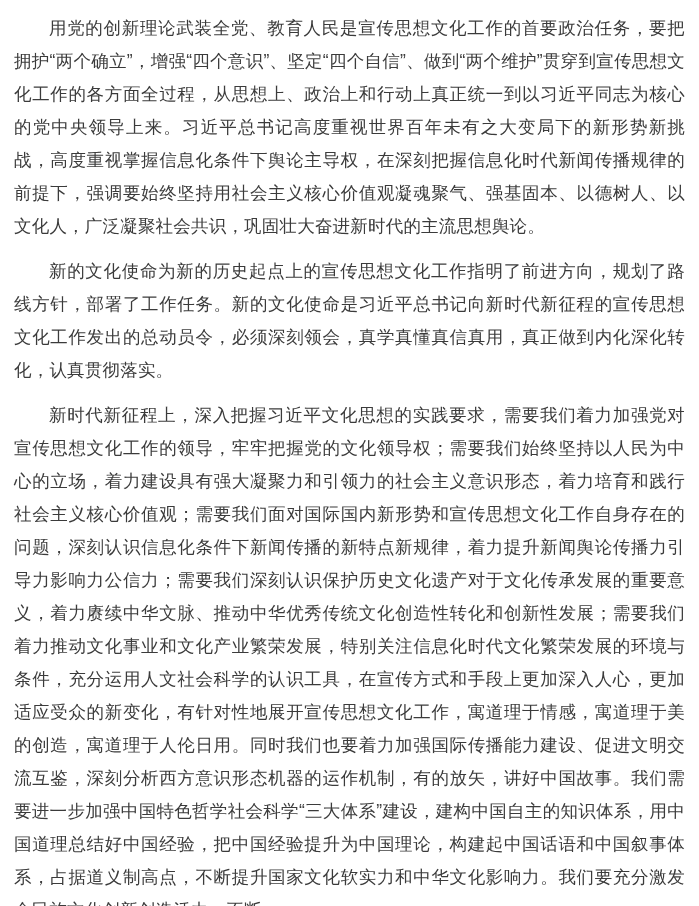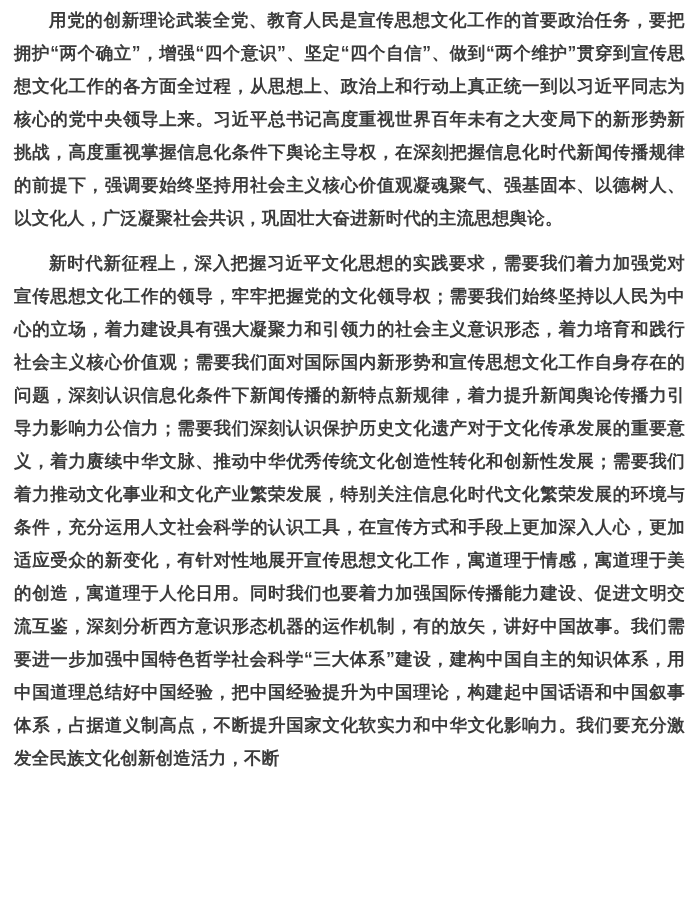--- a/index.html
+++ b/index.html
@@ -10,35 +10,35 @@
   body {
     width: 699px;
     height: 906px;
     overflow: hidden;
     font-family: "Liberation Sans", "DejaVu Sans", sans-serif;
   }
   .document-page {
     box-sizing: border-box;
     width: 699px;
     height: 794px;
-    padding: 4px 14px 0 14px;
+    padding: 12px 14px 0 14px;
     background: #ffffff;
-    font-weight: bold;
   }
   .document-page p {
     margin: 0 0 12px 0;
     font-size: 17.5px;
     line-height: 33px;
     color: #3b3b3b;
     text-align: justify;
     text-justify: inter-ideograph;
     text-indent: 2em;
     letter-spacing: 0.2px;
     word-break: break-all;
   }
 </style>
 </head>
 <body>
 
 <div class="document-page">
   <p>用党的创新理论武装全党、教育人民是宣传思想文化工作的首要政治任务，要把拥护“两个确立”，增强“四个意识”、坚定“四个自信”、做到“两个维护”贯穿到宣传思想文化工作的各方面全过程，从思想上、政治上和行动上真正统一到以习近平同志为核心的党中央领导上来。习近平总书记高度重视世界百年未有之大变局下的新形势新挑战，高度重视掌握信息化条件下舆论主导权，在深刻把握信息化时代新闻传播规律的前提下，强调要始终坚持用社会主义核心价值观凝魂聚气、强基固本、以德树人、以文化人，广泛凝聚社会共识，巩固壮大奋进新时代的主流思想舆论。</p>
+  <p>新的文化使命为新的历史起点上的宣传思想文化工作指明了前进方向，规划了路线方针，部署了工作任务。新的文化使命是习近平总书记向新时代新征程的宣传思想文化工作发出的总动员令，必须深刻领会，真学真懂真信真用，真正做到内化深化转化，认真贯彻落实。</p>
   <p>新时代新征程上，深入把握习近平文化思想的实践要求，需要我们着力加强党对宣传思想文化工作的领导，牢牢把握党的文化领导权；需要我们始终坚持以人民为中心的立场，着力建设具有强大凝聚力和引领力的社会主义意识形态，着力培育和践行社会主义核心价值观；需要我们面对国际国内新形势和宣传思想文化工作自身存在的问题，深刻认识信息化条件下新闻传播的新特点新规律，着力提升新闻舆论传播力引导力影响力公信力；需要我们深刻认识保护历史文化遗产对于文化传承发展的重要意义，着力赓续中华文脉、推动中华优秀传统文化创造性转化和创新性发展；需要我们着力推动文化事业和文化产业繁荣发展，特别关注信息化时代文化繁荣发展的环境与条件，充分运用人文社会科学的认识工具，在宣传方式和手段上更加深入人心，更加适应受众的新变化，有针对性地展开宣传思想文化工作，寓道理于情感，寓道理于美的创造，寓道理于人伦日用。同时我们也要着力加强国际传播能力建设、促进文明交流互鉴，深刻分析西方意识形态机器的运作机制，有的放矢，讲好中国故事。我们需要进一步加强中国特色哲学社会科学“三大体系”建设，建构中国自主的知识体系，用中国道理总结好中国经验，把中国经验提升为中国理论，构建起中国话语和中国叙事体系，占据道义制高点，不断提升国家文化软实力和中华文化影响力。我们要充分激发全民族文化创新创造活力，不断</p>
 </div>
 
 </body></html>

